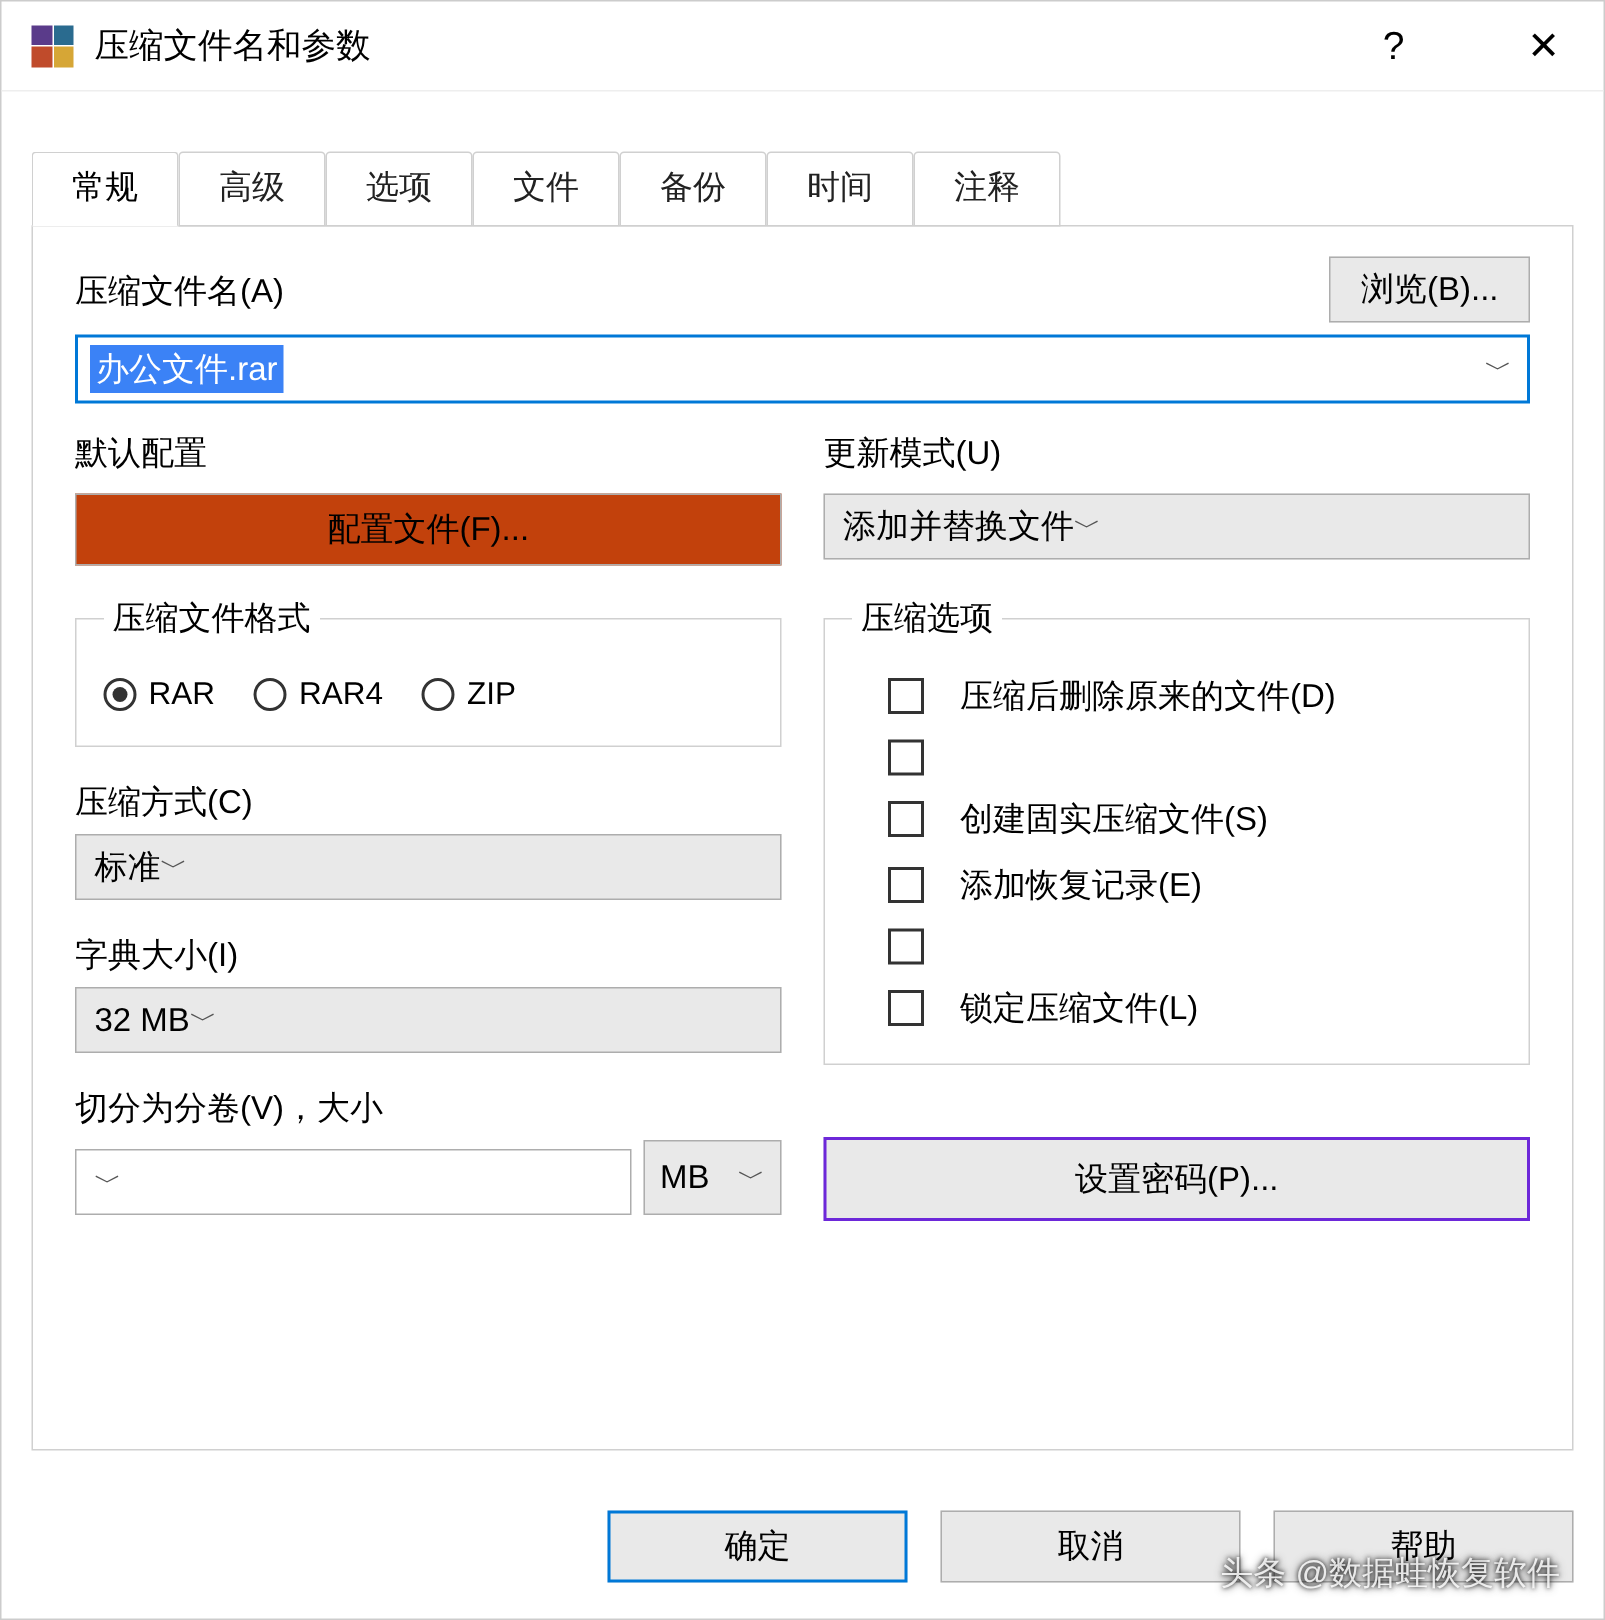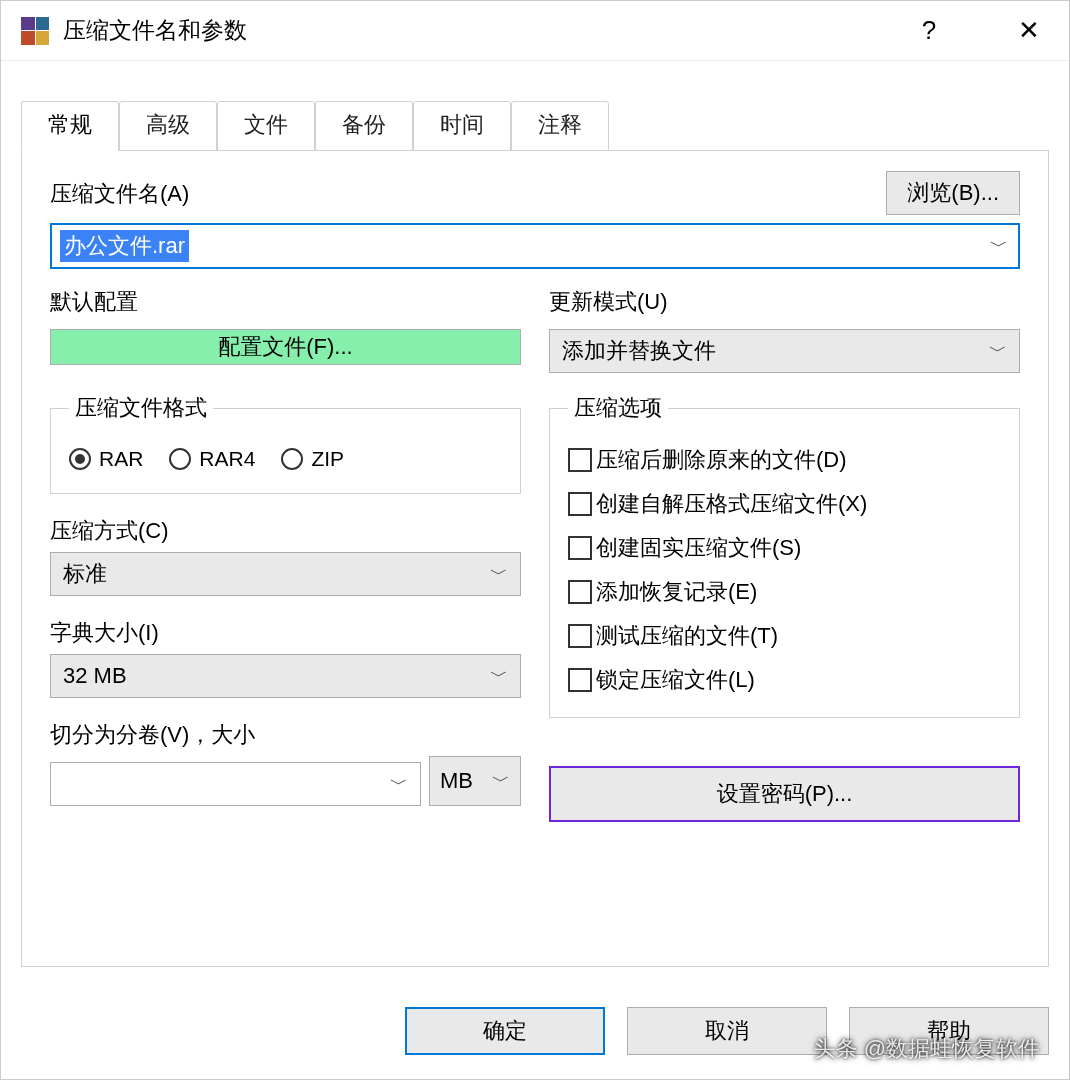--- a/index.html
+++ b/index.html
@@ -114,37 +114,36 @@
   .chev { font-size: 18px; color: #555; }
 
   .two-col {
     display: flex;
     gap: 28px;
     margin-top: 18px;
   }
   .col { flex: 1; display: flex; flex-direction: column; }
 
   .wide-btn {
-    background: #86efac;
+    background: #c2410c;
     border: 1px solid #adadad;
-    height: 36px;
+    height: 48px;
     font-size: 22px;
     display: flex;
     align-items: center;
     justify-content: center;
     margin-top: 6px;
   }
 
   .combo {
     border: 1px solid #adadad;
     height: 44px;
     background: #e9e9e9;
     display: flex;
     align-items: center;
-    justify-content: space-between;
     padding: 0 12px;
     font-size: 22px;
     margin-top: 6px;
   }
 
   fieldset.group {
     border: 1px solid #d0d0d0;
     margin: 20px 0 0 0;
     padding: 16px 18px 22px 18px;
   }
@@ -159,21 +158,21 @@
   }
   .radio .circ {
     width: 22px; height: 22px; border: 2px solid #333; border-radius: 50%;
     display: flex; align-items: center; justify-content: center;
   }
   .radio .circ.on::after {
     content: ""; width: 10px; height: 10px; background: #333; border-radius: 50%;
   }
 
   .checks { display: flex; flex-direction: column; gap: 14px; margin-top: 6px; }
-  .check { display: flex; align-items: center; gap: 4px; font-size: 22px; }
+  .check { display: flex; align-items: center; gap: 24px; font-size: 22px; margin-left: 24px; }
   .check .box {
     width: 24px; height: 24px; border: 2px solid #333;
   }
 
   .field-block { margin-top: 22px; }
 
   .split-row {
     display: flex; gap: 8px; margin-top: 6px;
   }
   .split-row .combo { flex: 1; background: #fff; }
@@ -238,20 +237,21 @@
     <div class="title-btns">
       <div class="btn">?</div>
       <div class="btn">✕</div>
     </div>
   </div>
 
   <div class="body-area">
     <div class="tabs">
       <div class="tab active">常规</div>
       <div class="tab">高级</div>
+      <div class="tab">选项</div>
       <div class="tab">文件</div>
       <div class="tab">备份</div>
       <div class="tab">时间</div>
       <div class="tab">注释</div>
     </div>
 
     <div class="tabpage">
 
       <div class="row-top">
         <div class="label">压缩文件名(A)</div>
@@ -333,33 +333,31 @@
         <div class="col">
           <fieldset class="group" style="flex:0;">
             <legend>压缩选项</legend>
             <div class="checks">
               <div class="check">
                 <span class="box"></span>
                 <span>压缩后删除原来的文件(D)</span>
               </div>
               <div class="check">
                 <span class="box"></span>
-                <span>创建自解压格式压缩文件(X)</span>
               </div>
               <div class="check">
                 <span class="box"></span>
                 <span>创建固实压缩文件(S)</span>
               </div>
               <div class="check">
                 <span class="box"></span>
                 <span>添加恢复记录(E)</span>
               </div>
               <div class="check">
                 <span class="box"></span>
-                <span>测试压缩的文件(T)</span>
               </div>
               <div class="check">
                 <span class="box"></span>
                 <span>锁定压缩文件(L)</span>
               </div>
             </div>
           </fieldset>
 
           <div class="pwd-btn">设置密码(P)...</div>
         </div>

